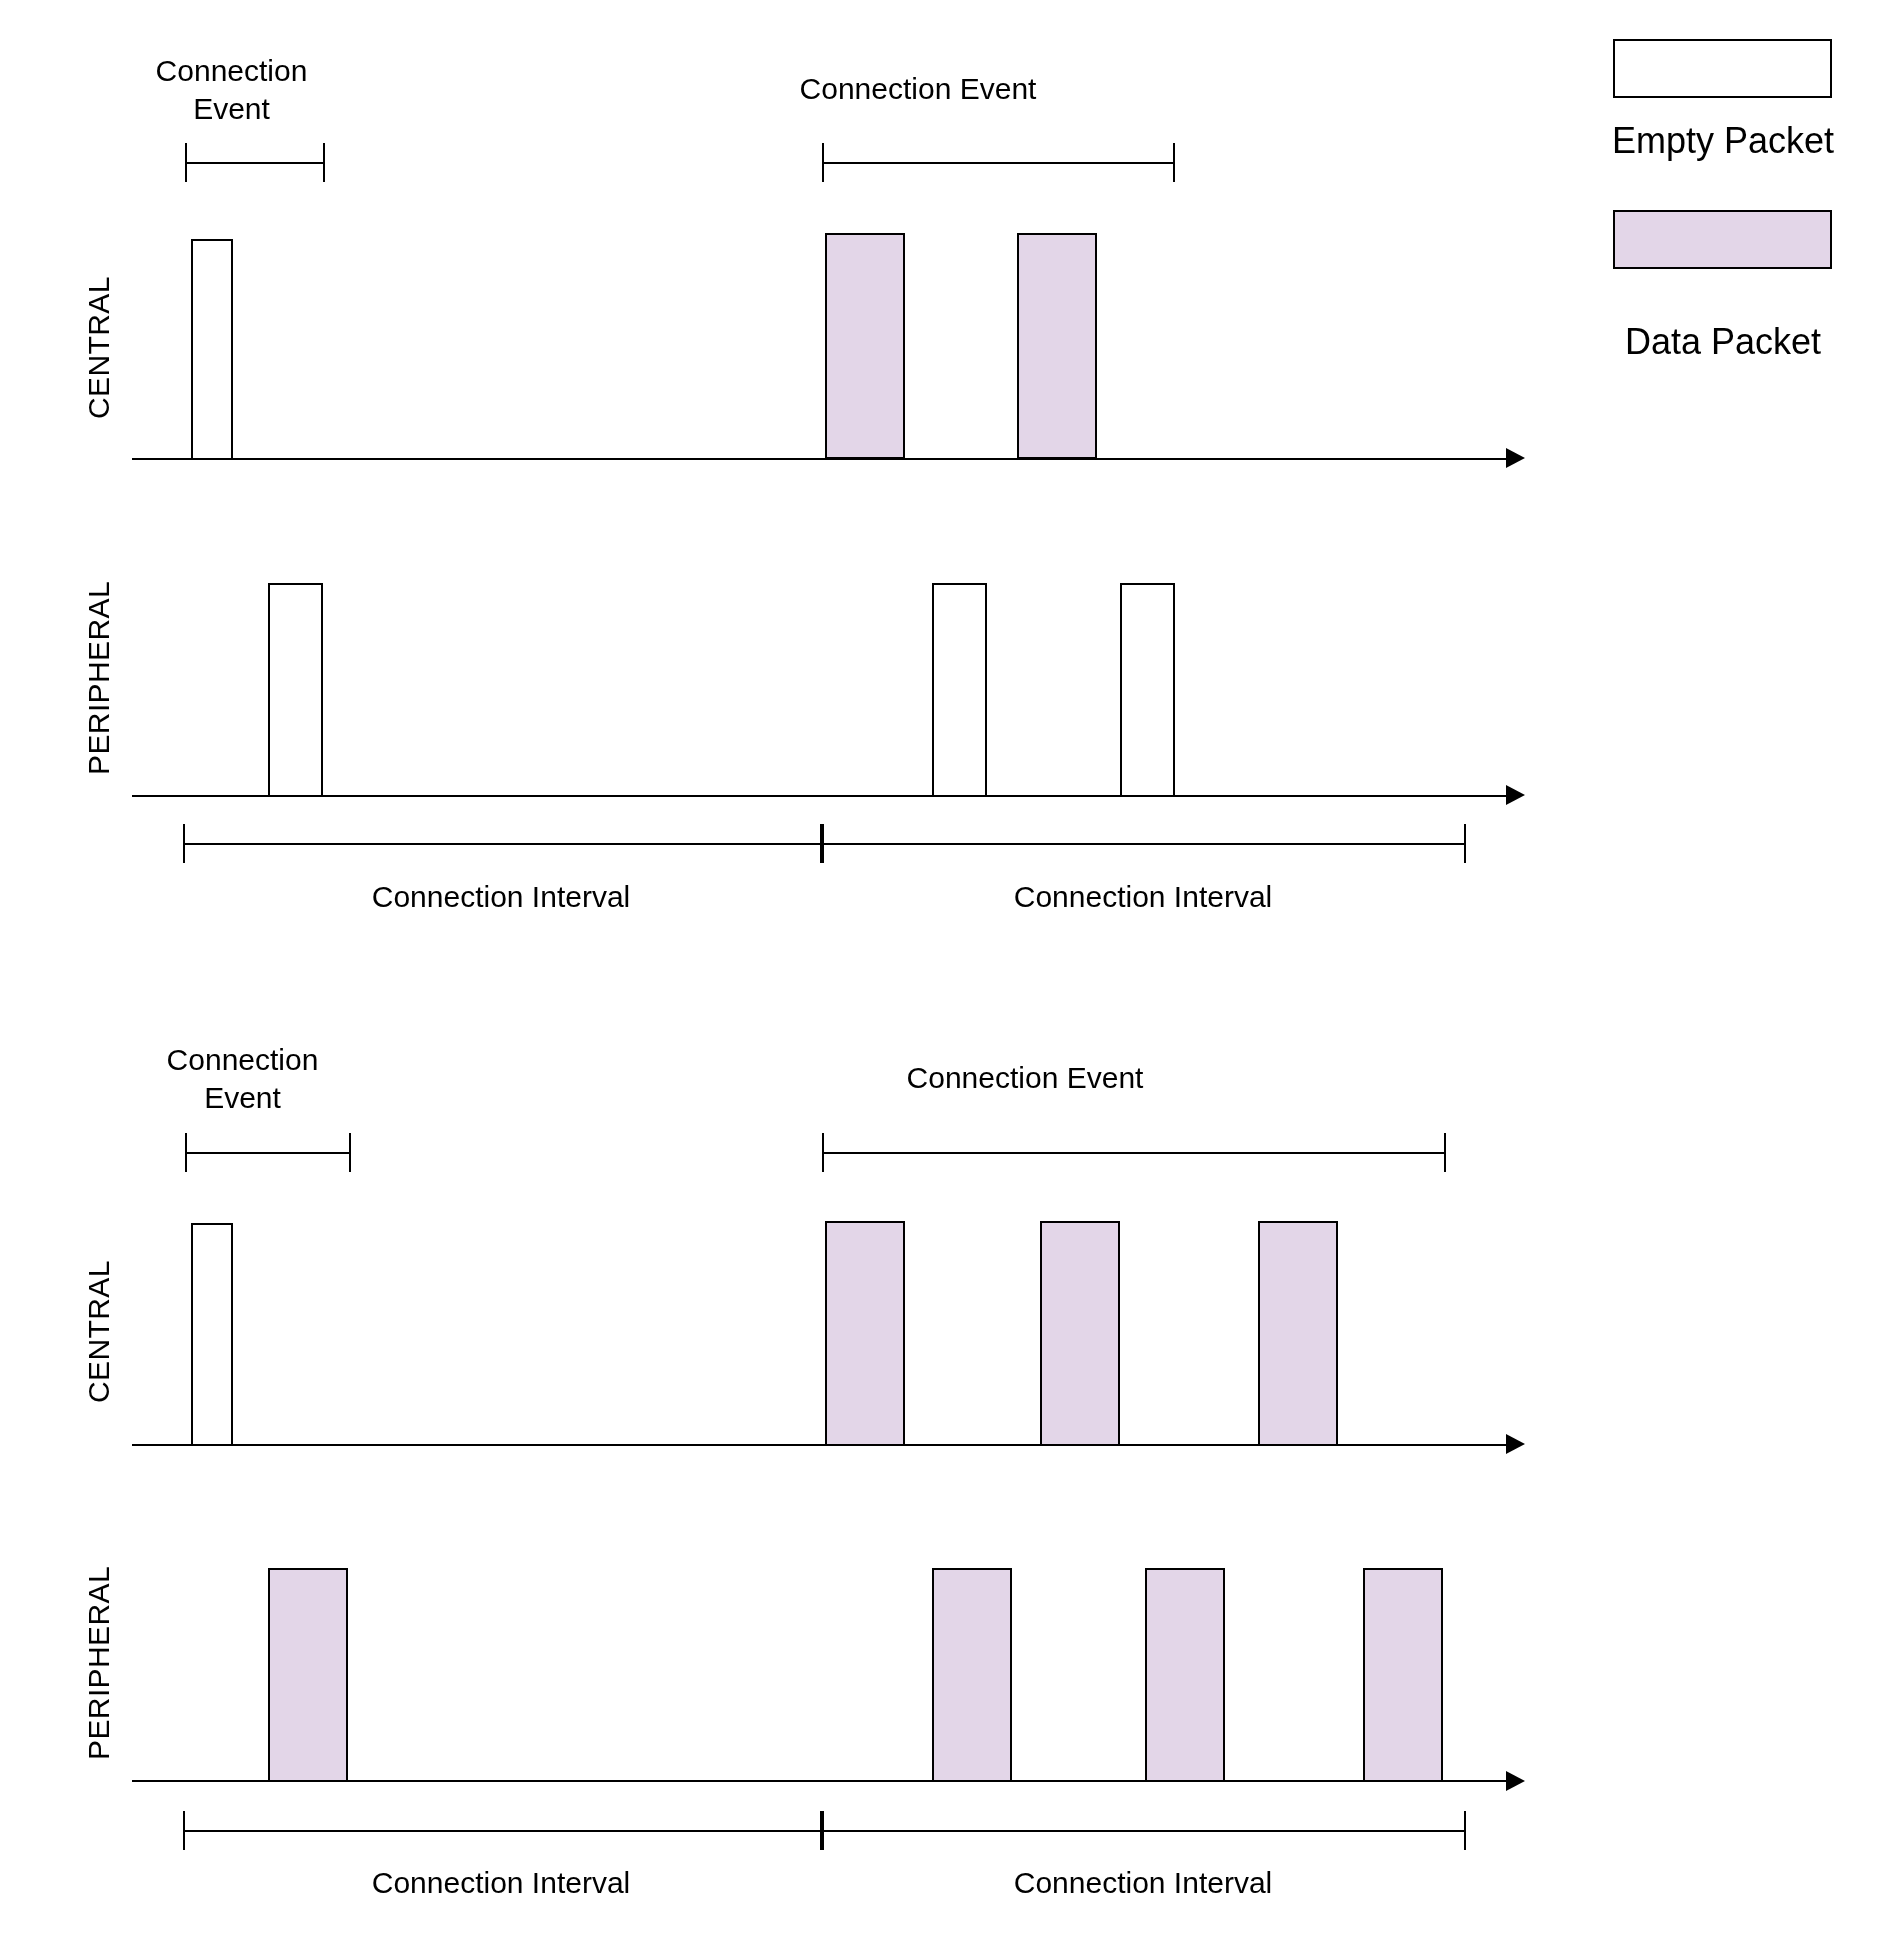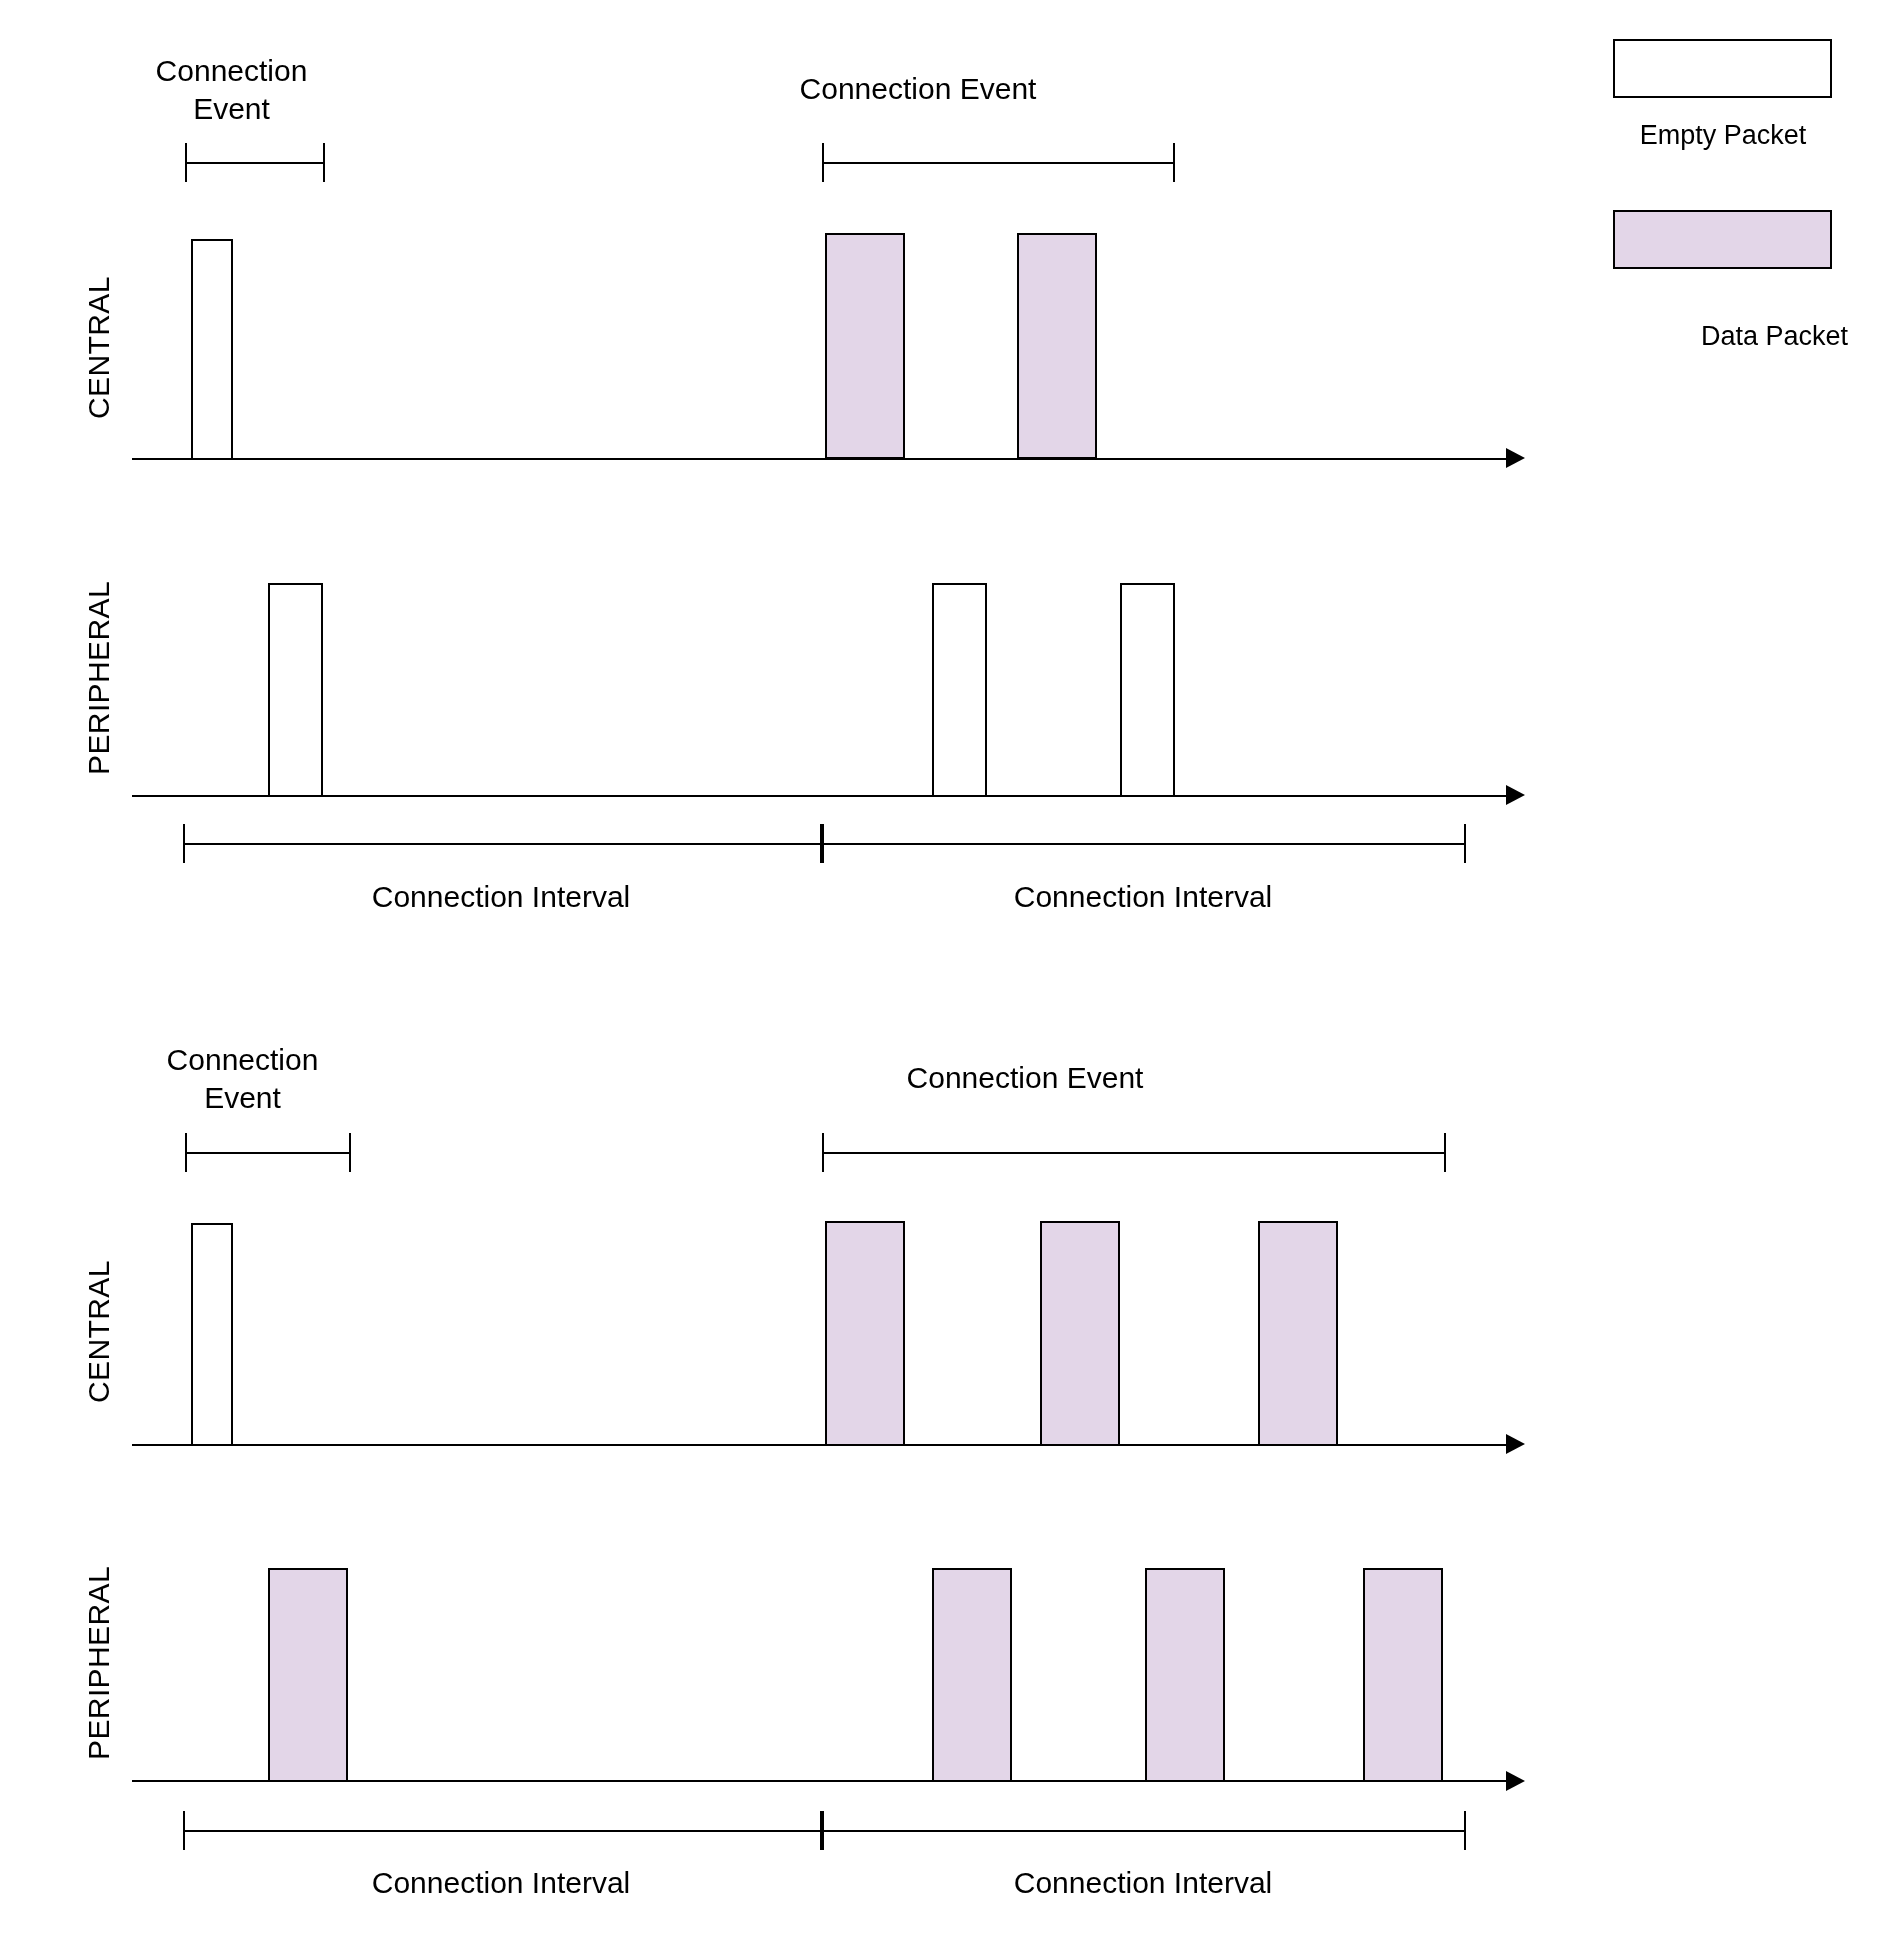--- a/index.html
+++ b/index.html
@@ -86,34 +86,34 @@
     height: 59px;
     border: 2.7px solid #000;
     box-sizing: border-box;
   }
   .legend-swatch.empty { background: #ffffff; }
   .legend-swatch.data  { background: #e3d6e8; }
   .legend-label {
     position: absolute;
     width: 250px;
     text-align: center;
-    font-size: 27px;
+    font-size: 36px;
   }
 </style>
 </head>
 <body>
 
 <div class="root">
 
   <div class="legend">
     <div class="legend-swatch empty" style="left:1613px; top:39px;"></div>
     <div class="legend-label" style="left:1598px; top:120px;">Empty Packet</div>
 
     <div class="legend-swatch data" style="left:1613px; top:210px;"></div>
-    <div class="legend-label" style="left:1598px; top:321px;text-align:right;">Data Packet</div>
+    <div class="legend-label" style="left:1598px; top:321px;">Data Packet</div>
   </div>
 
   <div>
 
     <div class="caption" style="left:98px; top:52px; width:267px;">Connection
 Event</div>
     <div class="span" style="left:185px; top:143px; width:140px;">
       <div class="bar"></div>
         <div class="tick left"></div>
         <div class="tick right"></div>

